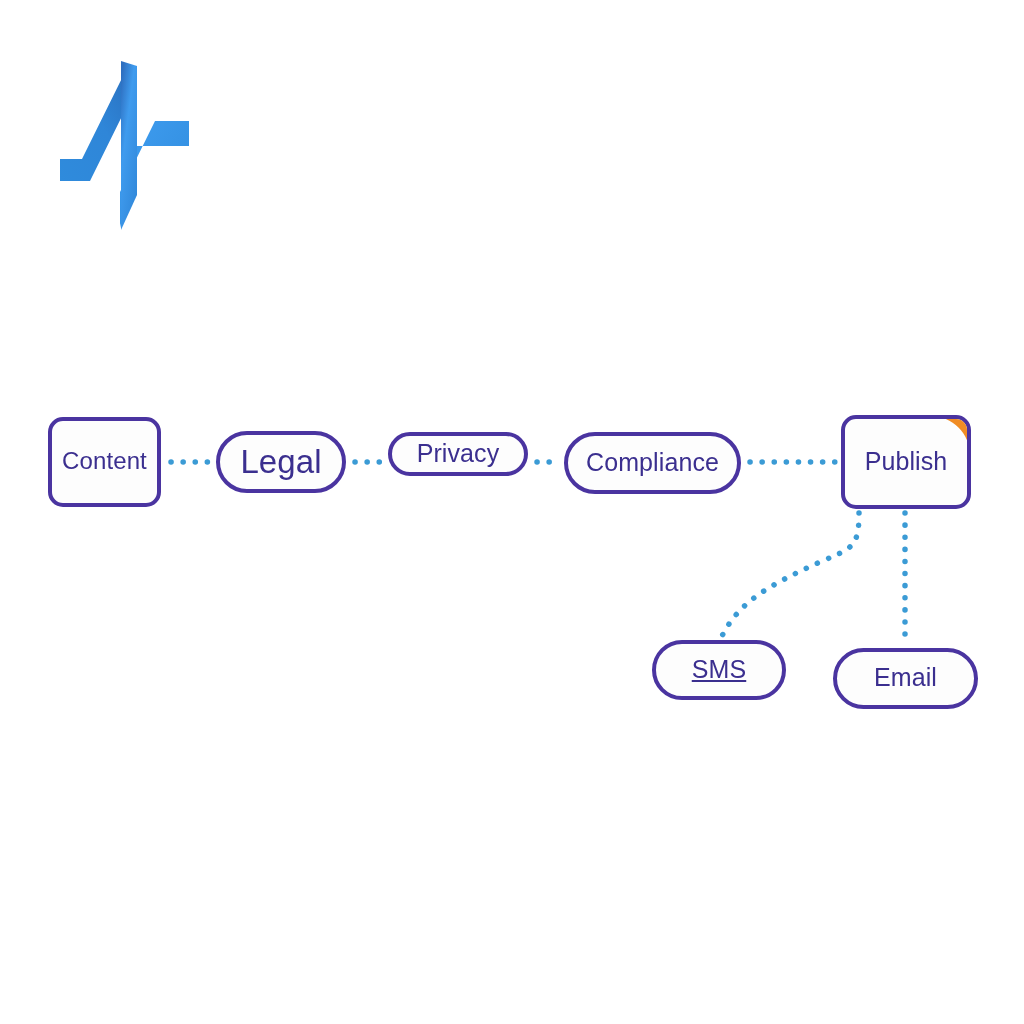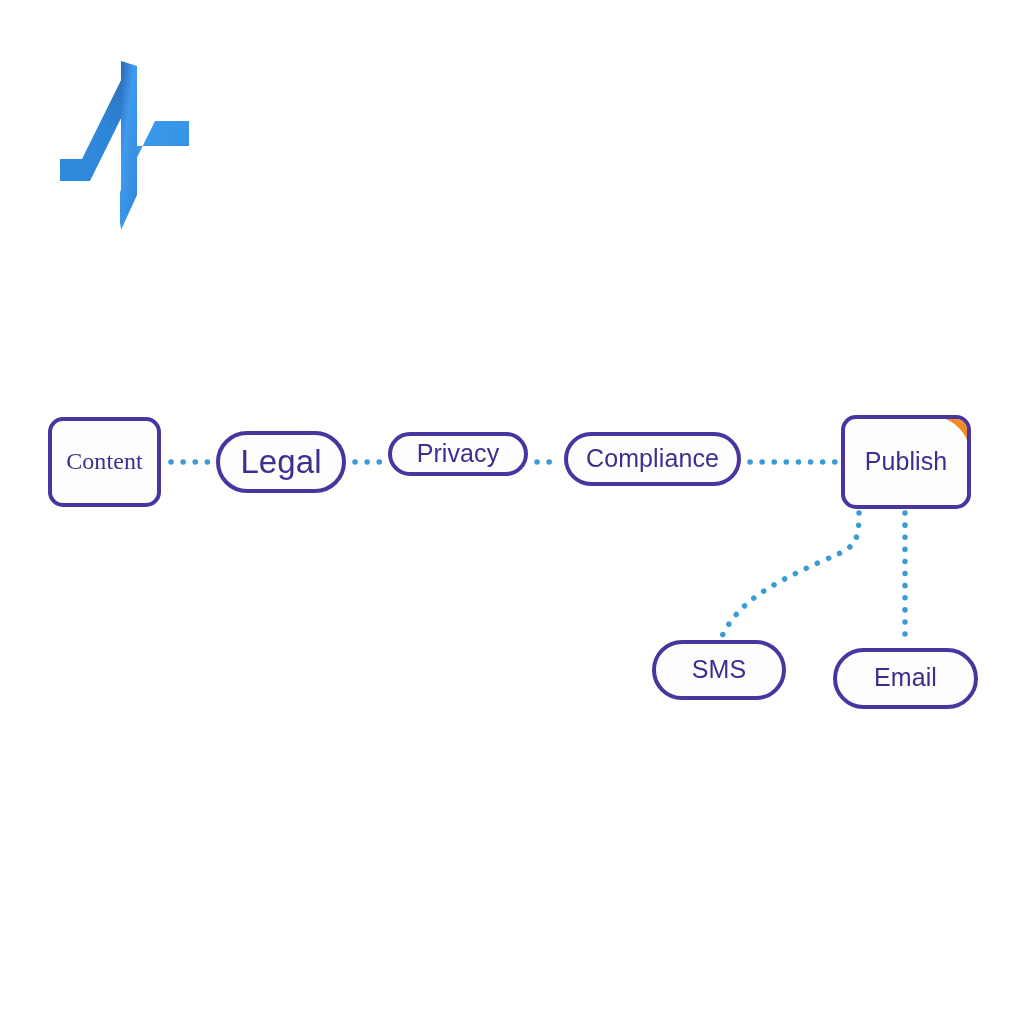--- a/index.html
+++ b/index.html
@@ -55,42 +55,42 @@
     top: -1px;
   }
 
   .node.rect   { border-radius: 15px; }
   .node.pill   { border-radius: 999px; }
 
   
   #node-content {
     left: 48px;  top: 417px;  width: 113px; height: 90px;
     font-size: 24px;
-    font-family: Liberation Serif, serif;
   }
   #node-legal {
     left: 216px; top: 431px;  width: 130px; height: 62px;
     font-size: 33px;
   }
   #node-privacy {
     left: 388px; top: 432px;  width: 140px; height: 44px;
     font-size: 25px;
   }
   #node-compliance {
-    left: 564px; top: 432px;  width: 177px; height: 54px;
+    left: 564px; top: 432px;  width: 177px; height: 62px;
     font-size: 25px;
   }
   #node-publish {
     left: 841px; top: 415px;  width: 130px; height: 94px;
     font-size: 25px;
     overflow: hidden;
   }
   #node-sms {
     left: 652px; top: 640px;  width: 134px; height: 60px;
     font-size: 25px;
+    text-decoration: underline;
   }
   #node-email {
     left: 833px; top: 648px;  width: 145px; height: 61px;
     font-size: 25px;
   }
 
   
   #publish-corner-badge {
     position: absolute;
     right: -4px;

